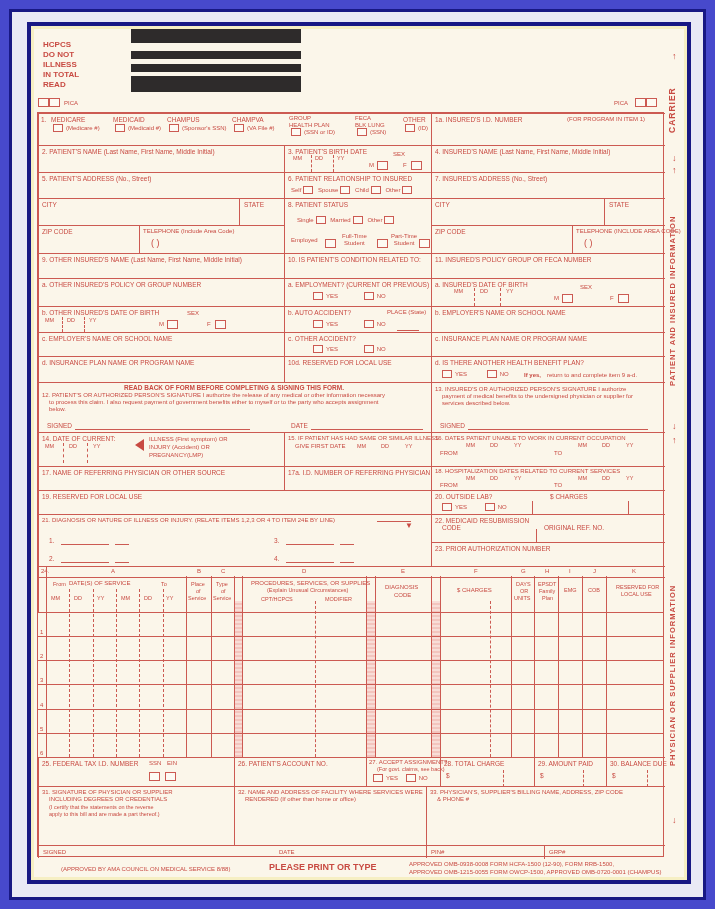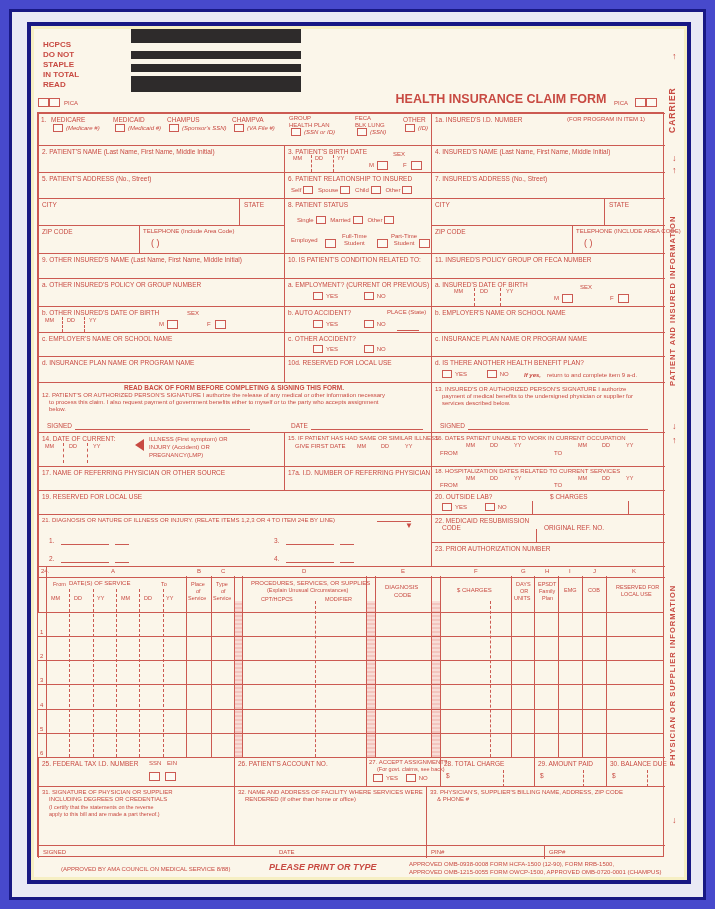--- a/index.html
+++ b/index.html
@@ -12,21 +12,21 @@
   #mat{position:absolute;left:9px;top:9px;right:9px;bottom:9px;background:#e9e9f5;
        border:3px solid var(--navy);}
   #sheet{position:absolute;left:15px;top:10px;right:12px;bottom:13px;background:var(--paper);
          border:4px solid var(--navy);box-shadow:inset 0 0 0 3px #f6efc4;}
   #sheet *{box-sizing:border-box;}
   .p{position:absolute;white-space:nowrap;color:var(--red);}
   .bx{position:absolute;border-top:1px solid var(--ln);border-left:1px solid var(--ln);
       font-size:6.5px;line-height:1.2;color:var(--red);}
   .bx .p{font-size:6.5px;}
   .fs5{font-size:5.5px!important;} .fs6{font-size:6px!important;}
-  .bold{font-weight:bold;} .it{font-style:italic;} .ctr{text-align:center;}
+  .bold{font-weight:bold;} .it{} .ctr{text-align:center;}
   .cbi{display:inline-block;width:10px;height:8px;border:1px solid var(--ln);
        vertical-align:-2px;margin:0 3px 0 2px;background:#fdfaf3;}
   .cba{position:absolute;width:11px;height:9px;border:1px solid var(--ln);background:#fdfaf3;}
   .vln{position:absolute;width:0;border-left:1px solid var(--ln);}
   .vld{position:absolute;width:0;border-left:1px dashed var(--ln);}
   .hln{position:absolute;height:0;border-top:1px solid var(--ln);}
   .strip{position:absolute;background:repeating-linear-gradient(0deg,#f3c5be 0 2px,#f8ddd7 2px 4px);}
   .ul{display:inline-block;border-bottom:1px solid var(--ln);height:7px;}
   .vtext{position:absolute;writing-mode:vertical-rl;transform:rotate(180deg);
          font-weight:bold;color:var(--red);letter-spacing:1px;white-space:nowrap;text-align:center;}
@@ -38,34 +38,33 @@
 </head>
 <body>
 
 <div id="page">
 <div id="mat">
 <div id="sheet">
 
   <div class="p bold" style="left:12px;top:14px;font-size:8px;line-height:1.25">
     <div>HCPCS</div>
     <div>DO NOT</div>
-    <div>STAPLE</div>
+    <div>ILLNESS</div>
     <div>IN TOTAL</div>
     <div>READ</div>
   </div>
 
   <div class="bar" style="top:3px;height:14px"></div>
   <div class="bar" style="top:25px;height:8px"></div>
   <div class="bar" style="top:38px;height:8px"></div>
   <div class="bar" style="top:50px;height:16px"></div>
 
   <div class="cba" style="left:7px;top:72px"></div>
   <div class="cba" style="left:18px;top:72px"></div>
   <span class="p fs6" style="left:33px;top:74px">PICA</span>
-  <span class="p bold" style="left:330px;top:66px;width:280px;font-size:12.5px;text-align:center">HEALTH INSURANCE CLAIM FORM</span>
   <span class="p fs6" style="left:583px;top:74px">PICA</span>
   <div class="cba" style="left:604px;top:72px"></div>
   <div class="cba" style="left:615px;top:72px"></div>
 
   <span class="arr" style="left:641px;top:26px">↑</span>
   <div class="vtext" style="left:636px;top:40px;height:88px;font-size:8.5px">CARRIER</div>
   <span class="arr" style="left:641px;top:128px">↓</span>
   <span class="arr" style="left:641px;top:140px">↑</span>
   <div class="vtext" style="left:637px;top:155px;height:240px;font-size:7.5px">PATIENT AND INSURED INFORMATION</div>
   <span class="arr" style="left:641px;top:396px">↓</span>

